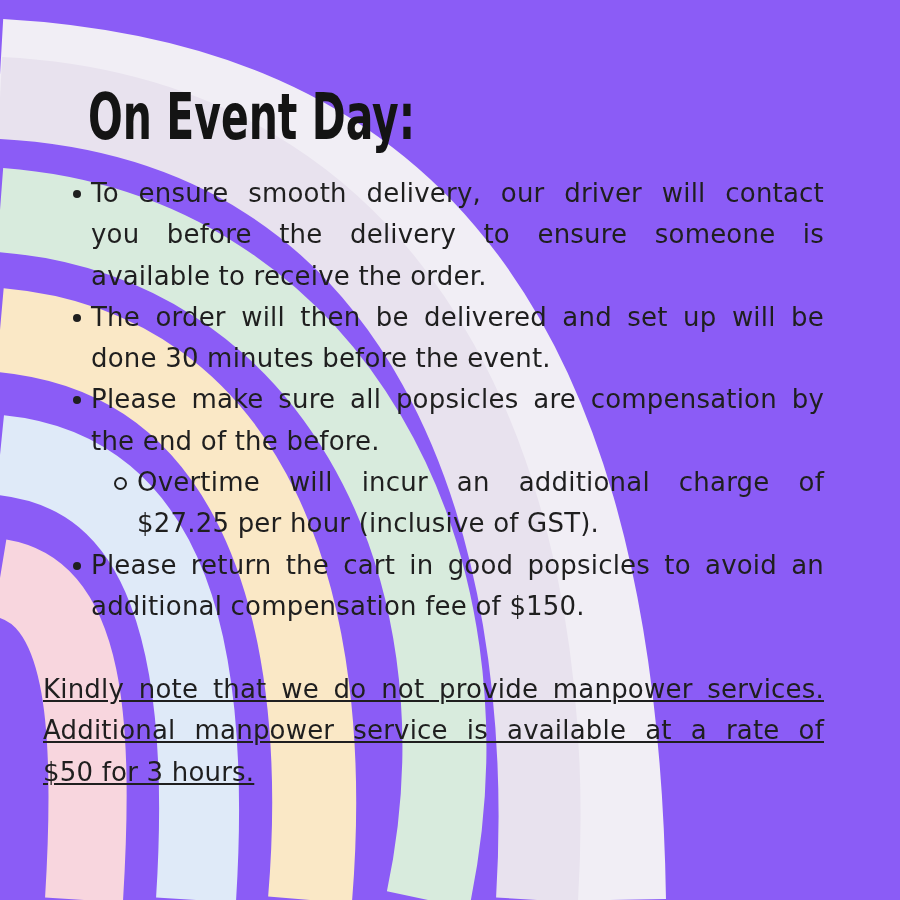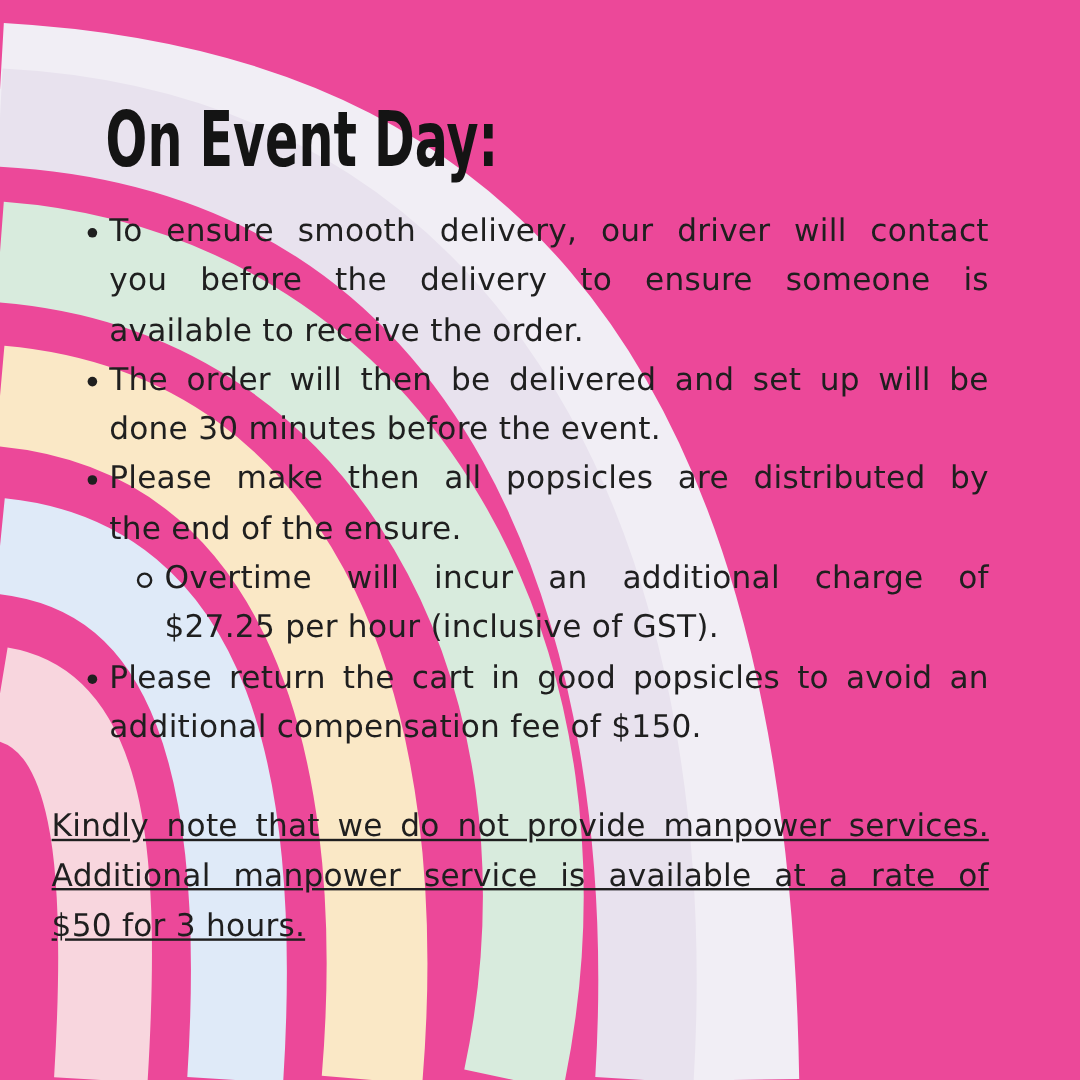--- a/index.html
+++ b/index.html
@@ -1,19 +1,19 @@
 <!DOCTYPE html>
 <html><head>
 <meta charset="utf-8">
 <style>
   html,body{margin:0;padding:0;background:#ffffff;}
   .canvas{
     position:relative;
     width:900px;height:900px;
-    background:#ec4899;
+    background:#8b5cf6;
     overflow:hidden;
     font-family:"DejaVu Sans", sans-serif;
     color:#1f1f1f;
   }
   .rainbow{
     position:absolute;left:0;top:0;width:900px;height:900px;
   }
   .title{
     position:absolute;left:88px;top:84px;
     font-size:64px;line-height:66px;font-weight:800;
@@ -86,22 +86,22 @@
     </div>
 
     <div class="li">
       <span class="dot"></span>
       <div class="ln just">The order will then be delivered and set up will be</div>
       <div class="ln">done 30 minutes before the event.</div>
     </div>
 
     <div class="li">
       <span class="dot"></span>
-      <div class="ln just">Please make then all popsicles are distributed by</div>
-      <div class="ln">the end of the ensure.</div>
+      <div class="ln just">Please make sure all popsicles are compensation by</div>
+      <div class="ln">the end of the before.</div>
     </div>
 
     <div class="li-sub">
       <span class="ring"></span>
       <div class="ln just">Overtime will incur an additional charge of</div>
       <div class="ln">$27.25 per hour (inclusive of GST).</div>
     </div>
 
     <div class="li">
       <span class="dot"></span>

